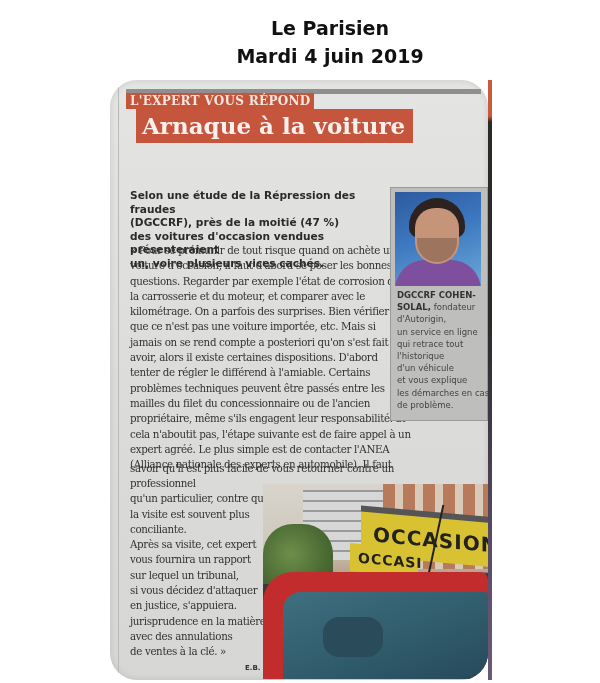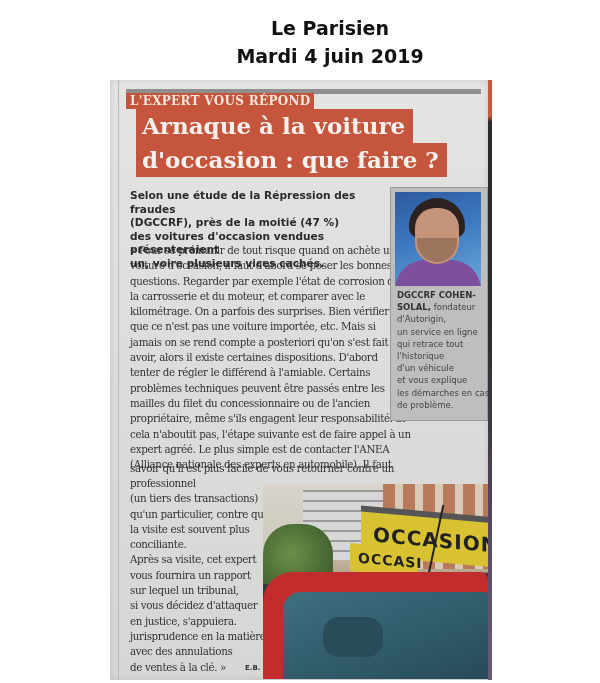--- a/index.html
+++ b/index.html
@@ -3,21 +3,21 @@
   <meta charset="utf-8">
   <style>
     html, body { margin: 0; padding: 0; background: #ffffff; }
     body { width: 600px; height: 683px; position: relative; overflow: hidden; }
 
     .page-header { position: absolute; top: 14px; left: 0; width: 600px; text-align: center;
       font-family: "DejaVu Sans", sans-serif; font-weight: bold; font-size: 19px; line-height: 28px; color: #111; padding-left: 30px; }
 
     .clipping { position: absolute; left: 110px; top: 80px; width: 378px; height: 600px;
       background: linear-gradient(180deg, #e4e4e2 0%, #dcdcda 50%, #d6d6d4 100%);
-      box-shadow: inset 0 0 6px rgba(0,0,0,0.12); overflow: hidden; }
+      box-shadow: inset 0 0 6px rgba(0,0,0,0.12); overflow: hidden; border-radius: 27px; }
     .right-strip { position: absolute; left: 488px; top: 80px; width: 4px; height: 600px;
       background: linear-gradient(180deg, #c85a3e 0%, #c85a3e 6%, #2a2a2a 7%, #2a2a2a 40%, #5b4d6a 80%, #6a5a7a 100%); }
     .left-rule { position: absolute; left: 8px; top: 0; width: 1px; height: 600px; background: #b9b9b9; }
 
     .top-bar { position: absolute; left: 16px; top: 9px; width: 355px; height: 5px; background: #8f8f8f; }
 
     .kicker { position: absolute; left: 16px; top: 13px; height: 16px; padding: 0 4px;
       background: #c4553b; color: #f3e6df; font-family: "DejaVu Serif", serif; font-weight: bold;
       font-size: 12px; line-height: 16px; letter-spacing: 0.3px; }
     .headline-line { position: absolute; background: #c5553c; color: #f7f1ee;
@@ -71,21 +71,20 @@
   <div>Le Parisien</div>
   <div>Mardi 4 juin 2019</div>
 </div>
 
 <div class="clipping">
   <div class="left-rule"></div>
   <div class="top-bar"></div>
 
   <div class="kicker">L'EXPERT VOUS RÉPOND</div>
   <div class="headline-line hl1">Arnaque à la voiture</div>
-  <div class="headline-line hl2">d'occasion : que faire ?</div>
 
   <div class="lede">
     <div>Selon une étude de la Répression des fraudes</div>
     <div>(DGCCRF), près de la moitié (47 %)</div>
     <div>des voitures d'occasion vendues présenteraient</div>
     <div>un, voire plusieurs vices cachés.</div>
   </div>
 
   <div class="body-text">
     <span class="line">« Pour se prémunir de tout risque quand on achète une</span>
@@ -101,21 +100,20 @@
     <span class="line">mailles du filet du concessionnaire ou de l'ancien</span>
     <span class="line">propriétaire, même s'ils engagent leur responsabilité. Si</span>
     <span class="line">cela n'aboutit pas, l'étape suivante est de faire appel à un</span>
     <span class="line">expert agréé. Le plus simple est de contacter l'ANEA</span>
     <span class="line">(Alliance nationale des experts en automobile). Il faut</span>
   </div>
 
   <div class="col-text">
     <span class="line" style="margin-top:-15.3px">savoir qu'il est plus facile de vous retourner contre un</span>
     <span class="line">professionnel</span>
-    <span class="line">(un tiers des transactions)</span>
     <span class="line">qu'un particulier, contre qui</span>
     <span class="line">la visite est souvent plus</span>
     <span class="line">conciliante.</span>
     <span class="line">Après sa visite, cet expert</span>
     <span class="line">vous fournira un rapport</span>
     <span class="line">sur lequel un tribunal,</span>
     <span class="line">si vous décidez d'attaquer</span>
     <span class="line">en justice, s'appuiera.</span>
     <span class="line">jurisprudence en la matière,</span>
     <span class="line">avec des annulations</span>

